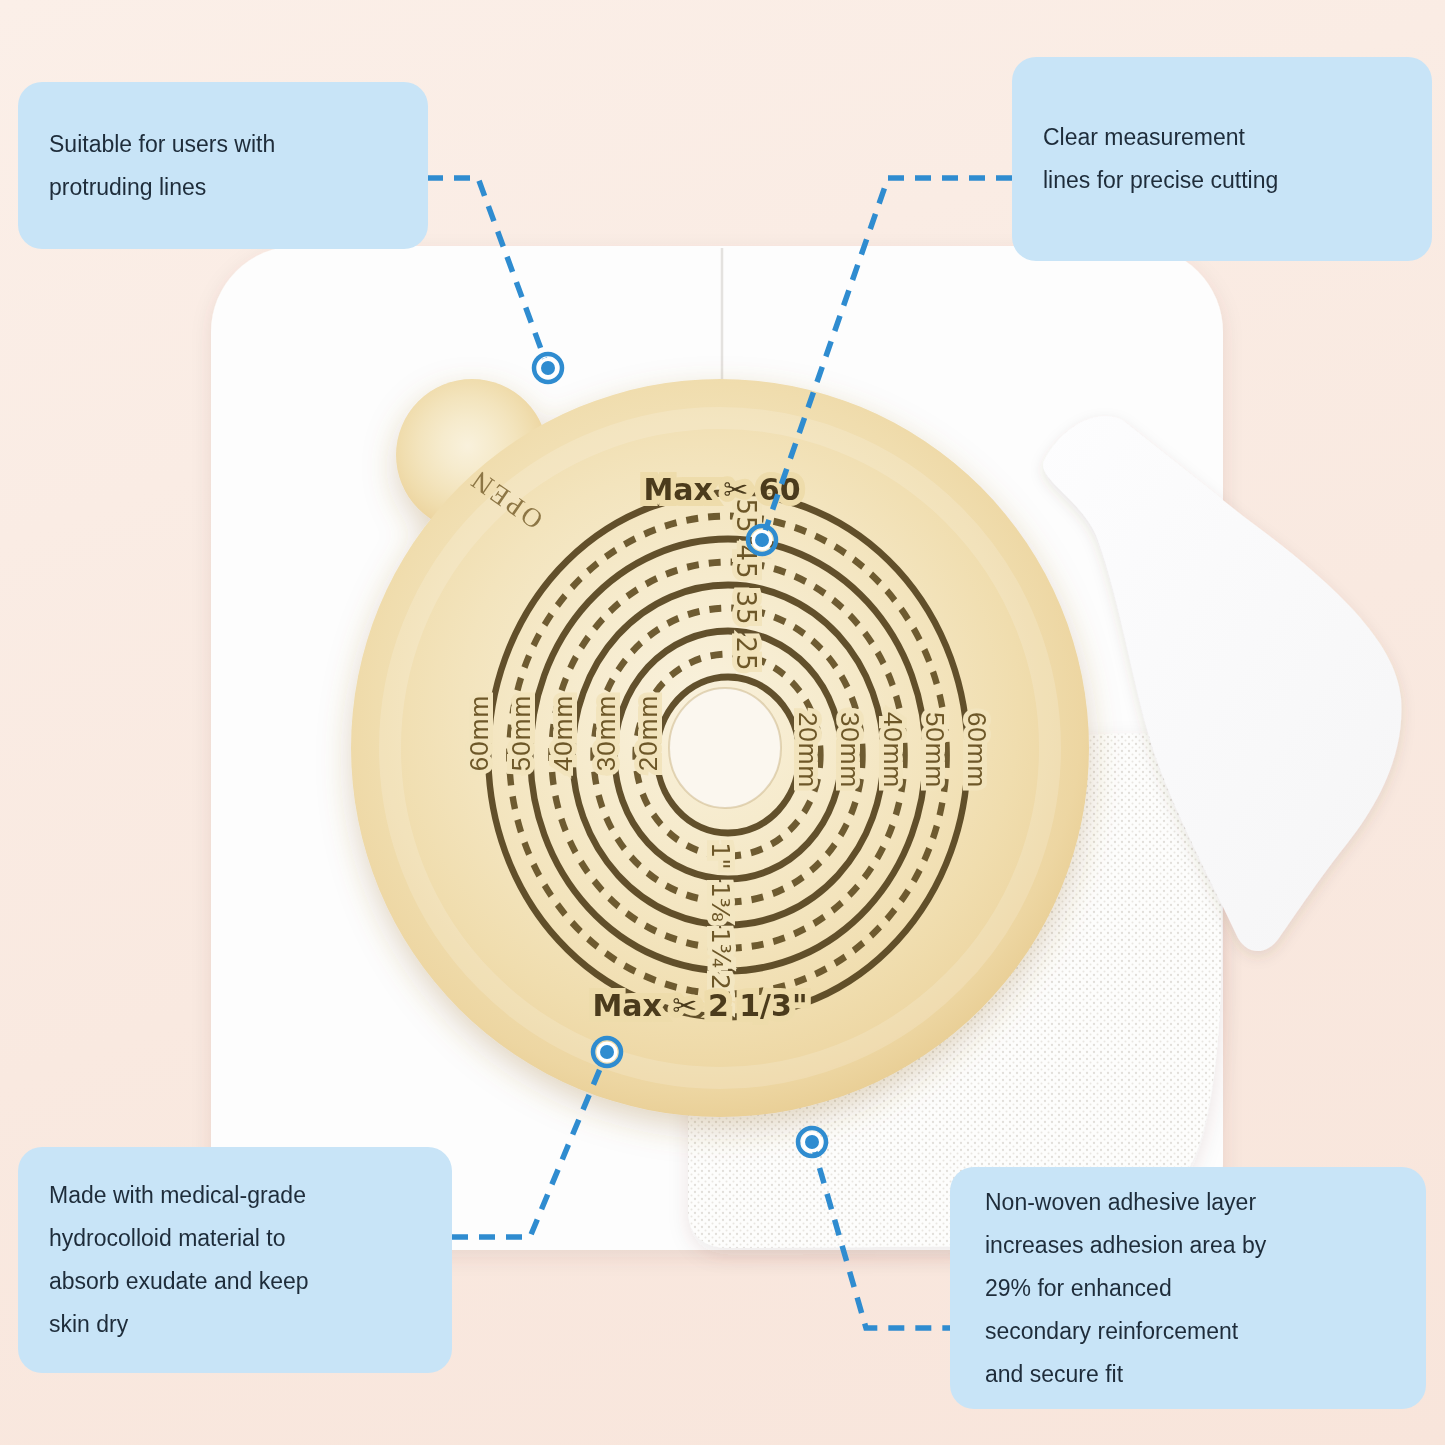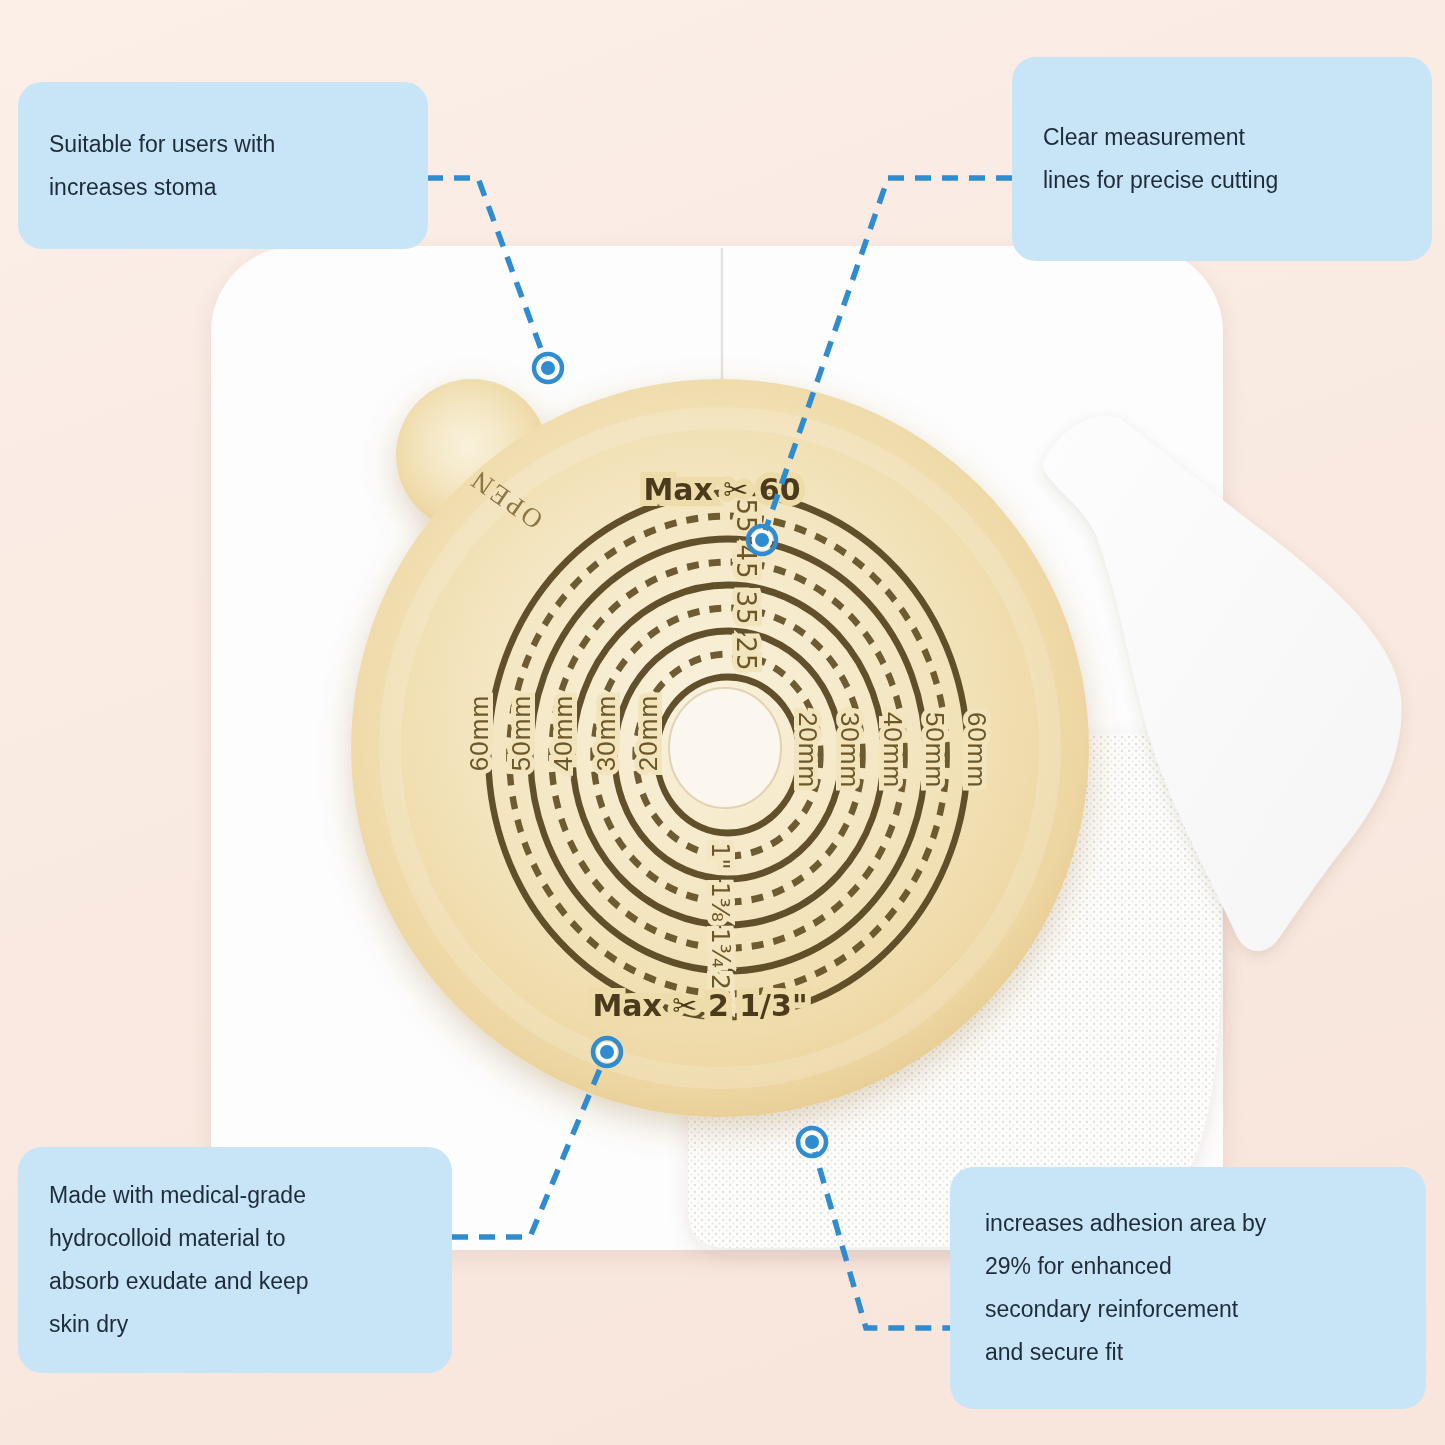--- a/index.html
+++ b/index.html
@@ -143,33 +143,34 @@
   </g>
   <g transform="translate(812,1142)">
     <circle r="10.5" fill="#ffffff"></circle>
       <circle r="14" fill="none" stroke="#2f8cd0" stroke-width="4.5"></circle>
       <circle r="7" fill="#2f8cd0"></circle>
   </g>
 </svg>
 
 <div class="callout" id="callout-tl">
   <div class="line">Suitable for users with</div>
-  <div class="line">increases stoma</div>
+  <div class="line">protruding lines</div>
 </div>
 
 <div class="callout" id="callout-tr">
   <div class="line">Clear measurement</div>
   <div class="line">lines for precise cutting</div>
 </div>
 
 <div class="callout" id="callout-bl">
   <div class="line">Made with medical-grade</div>
   <div class="line">hydrocolloid material to</div>
   <div class="line">absorb exudate and keep</div>
   <div class="line">skin dry</div>
 </div>
 
 <div class="callout" id="callout-br">
+  <div class="line">Non-woven adhesive layer</div>
   <div class="line">increases adhesion area by</div>
   <div class="line">29% for enhanced</div>
   <div class="line">secondary reinforcement</div>
   <div class="line">and secure fit</div>
 </div>
 
 </body></html>

